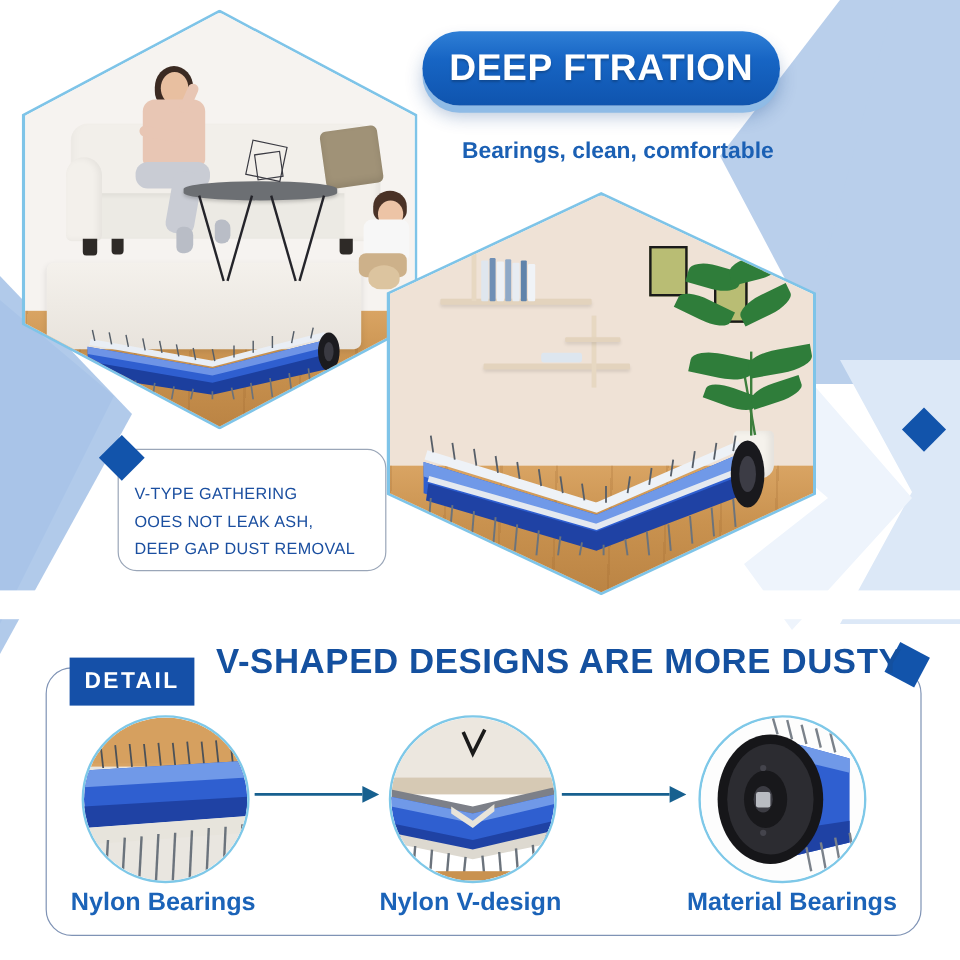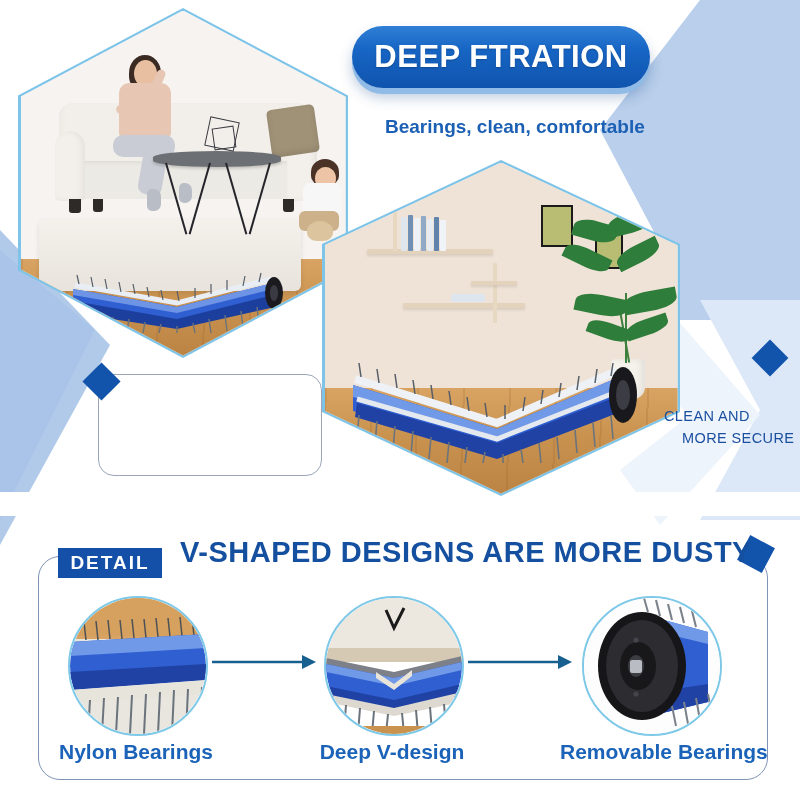--- a/index.html
+++ b/index.html
@@ -321,34 +321,35 @@
     </div>
   </div>
 
   <div class="title-pill" style="left:352px;top:26px;width:298px;height:62px;">
     <span style="font-size:31px;">DEEP FTRATION</span>
   </div>
   <div class="subtitle" style="left:385px;top:116px;font-size:19px;">Bearings, clean, comfortable</div>
 
   <div class="callout" style="left:98px;top:374px;width:222px;height:100px;"></div>
   <div class="diamond" style="left:88px;top:368px;width:27px;height:27px;"></div>
+  <div class="callout-text" style="left:112px;top:400px;width:210px;font-size:13.5px;">
+    <div>V-TYPE GATHERING</div>
+    <div>OOES NOT LEAK ASH,</div>
+    <div>DEEP GAP DUST REMOVAL</div>
+  </div>
 
   <div class="diamond" style="left:757px;top:345px;width:26px;height:26px;"></div>
-  <div class="side-text" style="left:664px;top:406px;font-size:14.5px;">
-    <div>CLEAN AND</div>
-    <div style="padding-left:18px;">MORE SECURE</div>
-  </div>
 
   <div class="panel" style="left:38px;top:556px;width:728px;height:222px;"></div>
 
   <div class="panel-mask" style="left:150px;top:548px;width:606px;height:17px;"></div>
 
   <div class="panel-head" style="left:180px;top:524px;font-size:29px;letter-spacing:.5px;margin-top:12px;">V-SHAPED DESIGNS ARE MORE DUSTY</div>
 
-  <div class="badge" style="left:58px;top:548px;width:104px;height:30px;">
+  <div class="badge" style="left:58px;top:548px;width:104px;height:40px;">
     <span style="font-size:19px;">DETAIL</span>
   </div>
 
   <div class="diamond" style="left:742px;top:540px;width:28px;height:28px;
        transform:rotate(28deg);"></div>
 
   <div class="circ" style="left:68px;top:596px;width:136px;height:136px;">
     <div class="photo">
       <div class="wall" style="height:30%;background:#d9a463;"></div>
       <div class="floorwood" style="height:70%;background:#e9e6e0;"></div>
@@ -417,21 +418,21 @@
           <path d="M90 112 L92 136"></path>
             <path d="M104 109 L106 134"></path>
             <path d="M118 106 L120 131"></path>
           <path d="M132 103 L134 128"></path>
         </g>
         <rect x="0" y="128" width="136" height="8" fill="#c9924f"></rect>
         <path d="M60 12 L68 30 L78 10" stroke="#1a1a1a" stroke-width="3" fill="none"></path>
       </svg>
     </div>
   </div>
-  <div class="caption" style="left:304px;top:740px;width:176px;font-size:21px;">Deep V-design</div>
+  <div class="caption" style="left:304px;top:740px;width:176px;font-size:21px;">Nylon V-design</div>
 
   <div class="arrow" style="left:468px;top:652px;width:104px;height:20px;">
     <svg width="104" height="20" viewBox="0 0 104 20">
       <line x1="0" y1="10" x2="90" y2="10" stroke="#17608f" stroke-width="2.4"></line>
       <polygon points="90,3 104,10 90,17" fill="#17608f"></polygon>
     </svg>
   </div>
 
   <div class="circ" style="left:582px;top:596px;width:136px;height:136px;">
     <div class="photo">
@@ -456,15 +457,15 @@
         <ellipse cx="58" cy="68" rx="44" ry="54" fill="#161619"></ellipse>
         <ellipse cx="58" cy="68" rx="36" ry="46" fill="#2c2c31"></ellipse>
         <ellipse cx="54" cy="68" rx="18" ry="24" fill="#18181b"></ellipse>
         <ellipse cx="52" cy="68" rx="8" ry="11" fill="#3c3c43"></ellipse>
         <rect x="46" y="62" width="12" height="13" rx="2" fill="#b9bcc2"></rect>
         <circle cx="52" cy="42" r="2.6" fill="#44444c"></circle>
         <circle cx="52" cy="96" r="2.6" fill="#44444c"></circle>
       </svg>
     </div>
   </div>
-  <div class="caption" style="left:560px;top:740px;width:200px;font-size:21px;">Removable Bearings</div>
+  <div class="caption" style="left:560px;top:740px;width:200px;font-size:21px;">Material Bearings</div>
 
 </div>
 
 </body></html>

